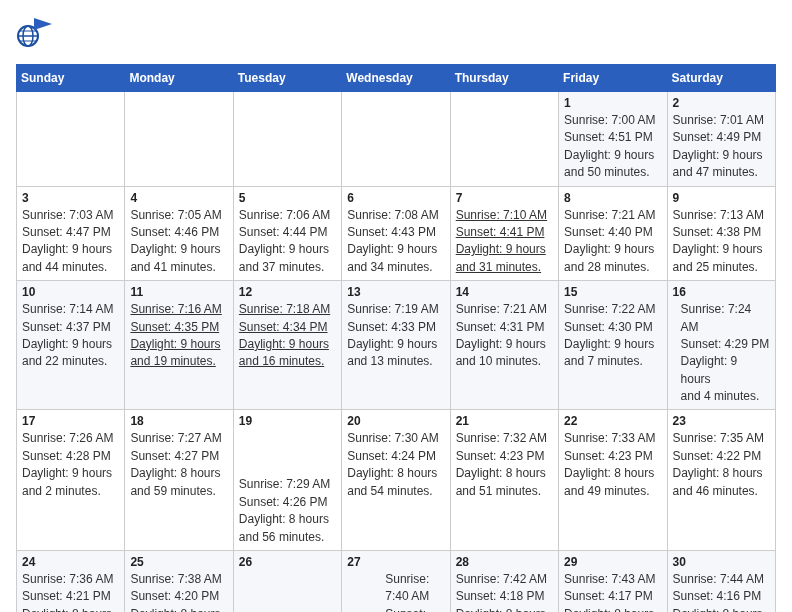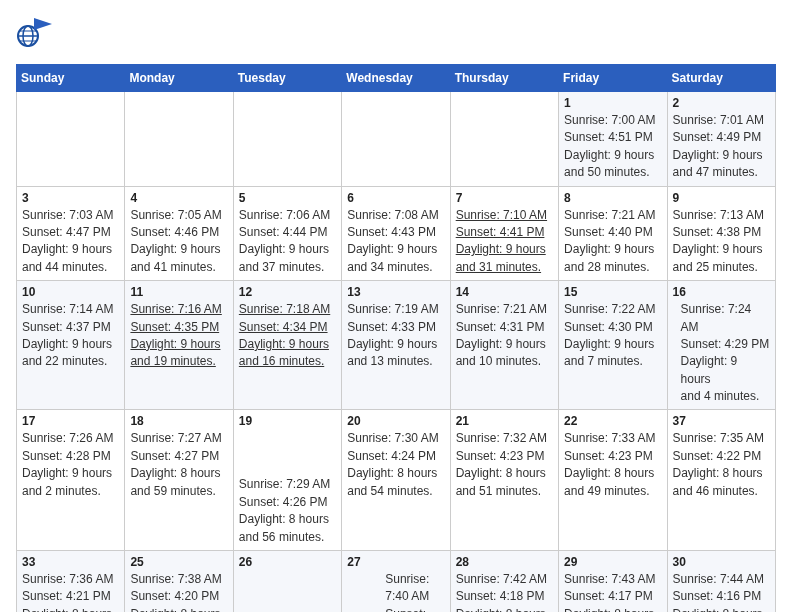--- a/index.html
+++ b/index.html
@@ -278,30 +278,30 @@
 and 51 minutes.</div>
         </td>
         <td>
           <span class="day-number">22</span>
           <div class="day-info" style="white-space: pre-line;">Sunrise: 7:33 AM
 Sunset: 4:23 PM
 Daylight: 8 hours
 and 49 minutes.</div>
         </td>
         <td>
-          <span class="day-number">37</span>
+          <span class="day-number">23</span>
           <div class="day-info" style="white-space: pre-line;">Sunrise: 7:35 AM
 Sunset: 4:22 PM
 Daylight: 8 hours
 and 46 minutes.</div>
         </td>
       </tr>
       <tr>
         <td>
-          <span class="day-number">33</span>
+          <span class="day-number">24</span>
           <div class="day-info" style="white-space: pre-line;">Sunrise: 7:36 AM
 Sunset: 4:21 PM
 Daylight: 8 hours
 and 44 minutes.</div>
         </td>
         <td>
           <span class="day-number">25</span>
           <div class="day-info" style="white-space: pre-line;">Sunrise: 7:38 AM
 Sunset: 4:20 PM
 Daylight: 8 hours

